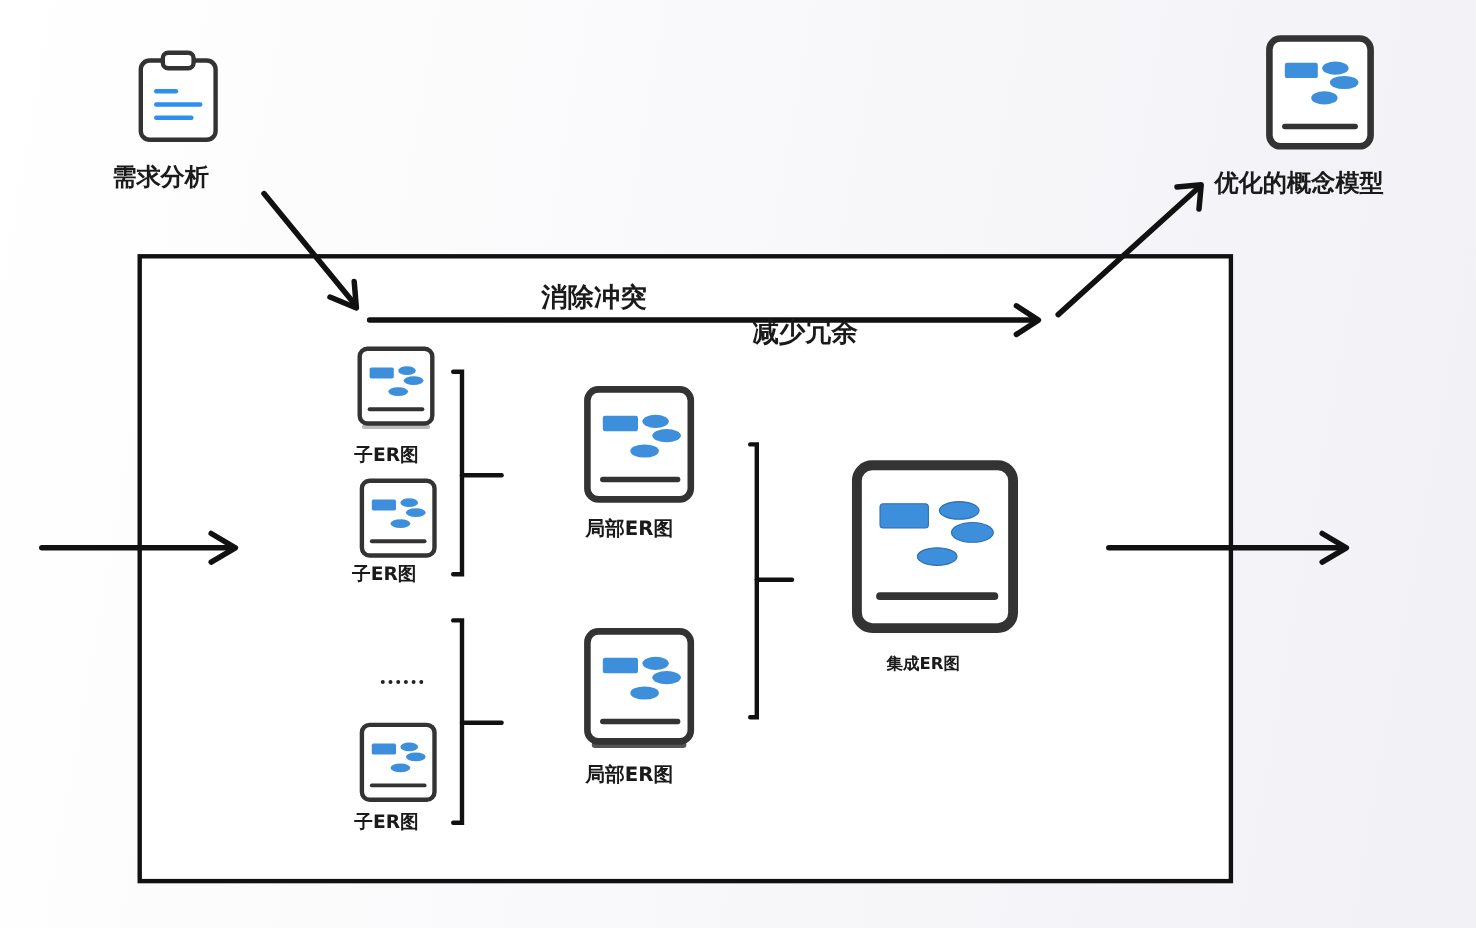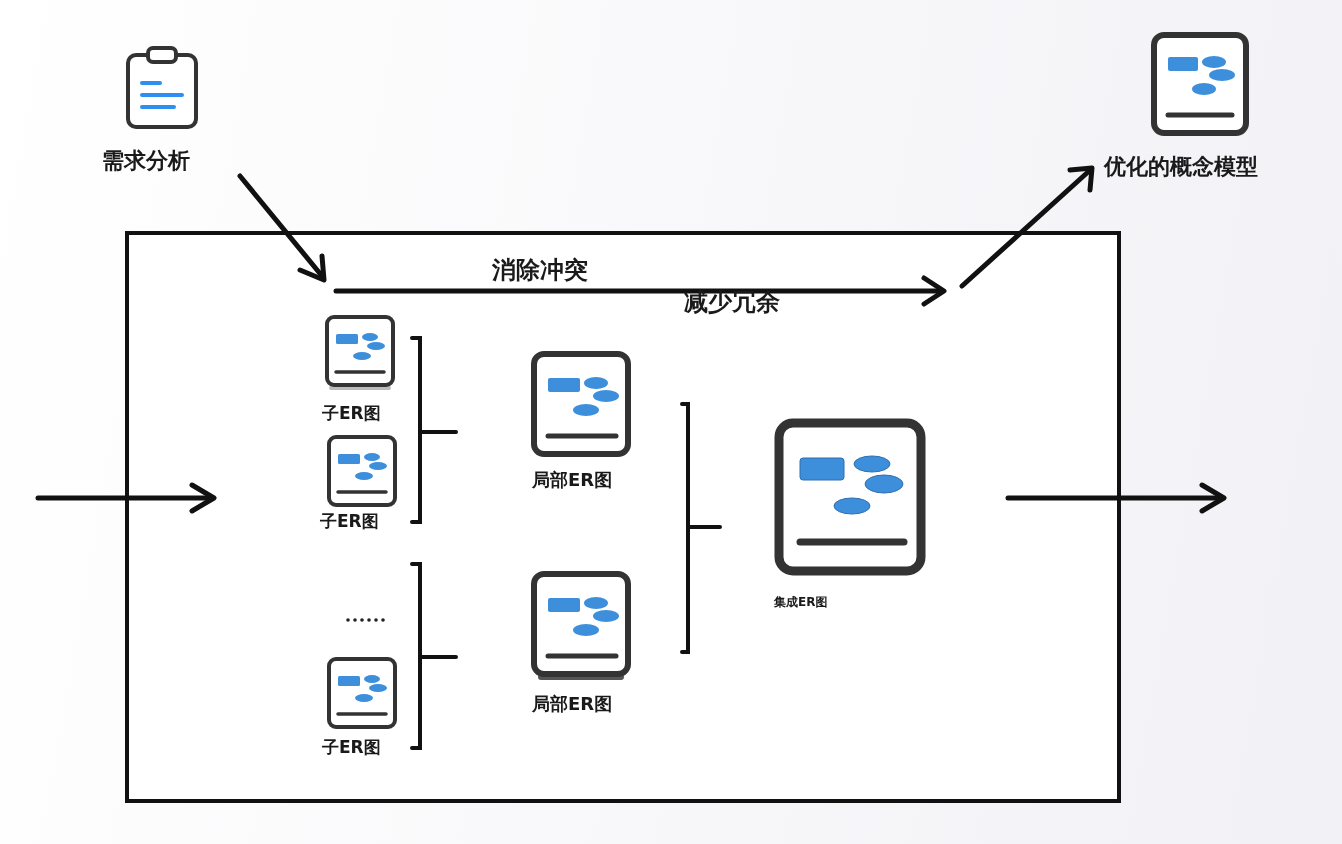--- a/index.html
+++ b/index.html
@@ -159,13 +159,13 @@
 <div class="label" style="left:532px; top:692px; font-size:18px;">局部ER图</div>
 
 <svg class="er-icon" style="left:774px; top:418px;" width="152" height="158" viewBox="0 0 152 158">
   <rect x="5" y="5" width="142" height="148" rx="14" fill="#fff" stroke="#333" stroke-width="9"></rect>
   <rect x="26" y="40" width="44" height="22" rx="3" fill="#3d8fdc" stroke="#2f6fb0" stroke-width="1"></rect>
   <ellipse cx="98" cy="46" rx="18" ry="8" fill="#3d8fdc" stroke="#2f6fb0" stroke-width="1"></ellipse>
   <ellipse cx="110" cy="66" rx="19" ry="9" fill="#3d8fdc" stroke="#2f6fb0" stroke-width="1"></ellipse>
   <ellipse cx="78" cy="88" rx="18" ry="8" fill="#3d8fdc" stroke="#2f6fb0" stroke-width="1"></ellipse>
   <line x1="26" y1="124" x2="130" y2="124" stroke="#333" stroke-width="7" stroke-linecap="round"></line>
 </svg>
-<div class="label" style="left:774px; top:594px; font-size:12px;">集成ER图</div>
+<div class="label" style="left:806px; top:594px; font-size:15px;">集成ER图</div>
 
 </body></html>

